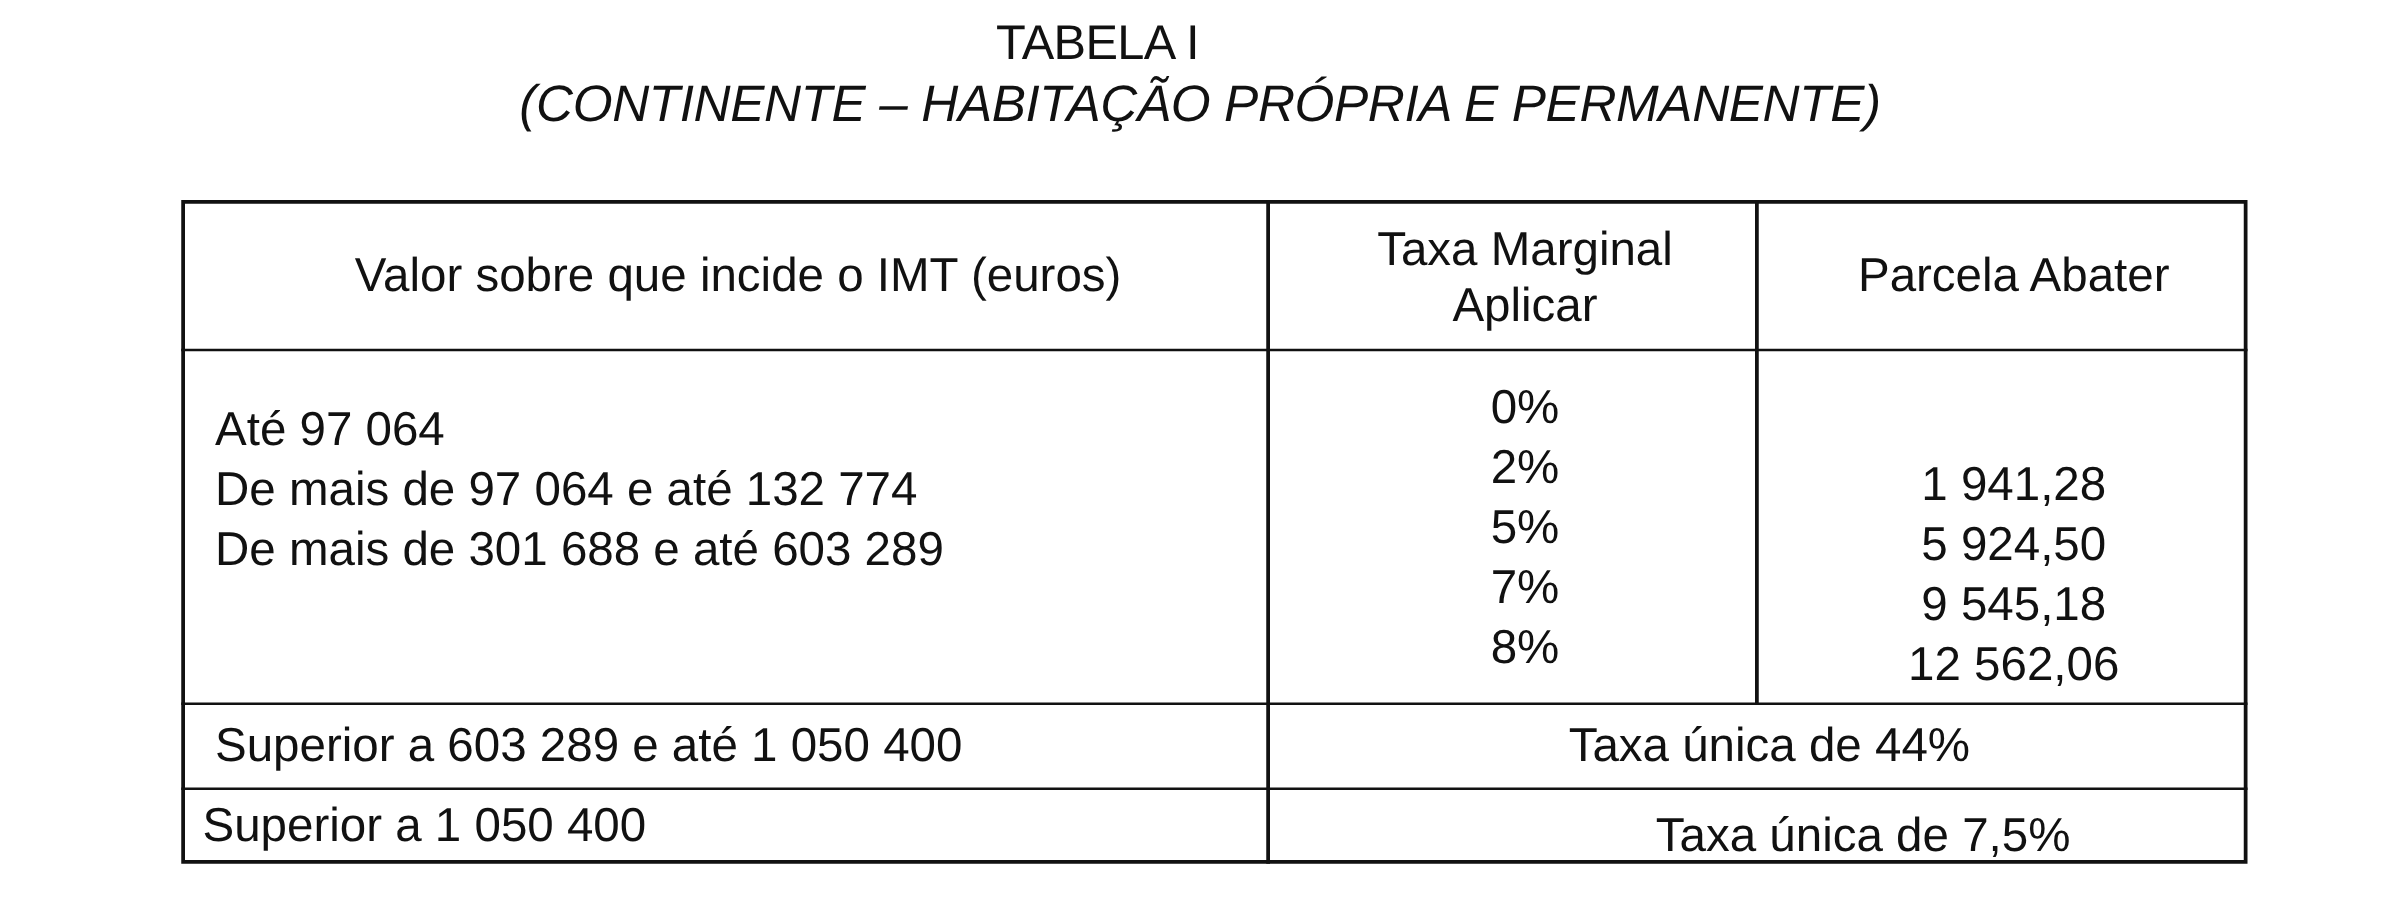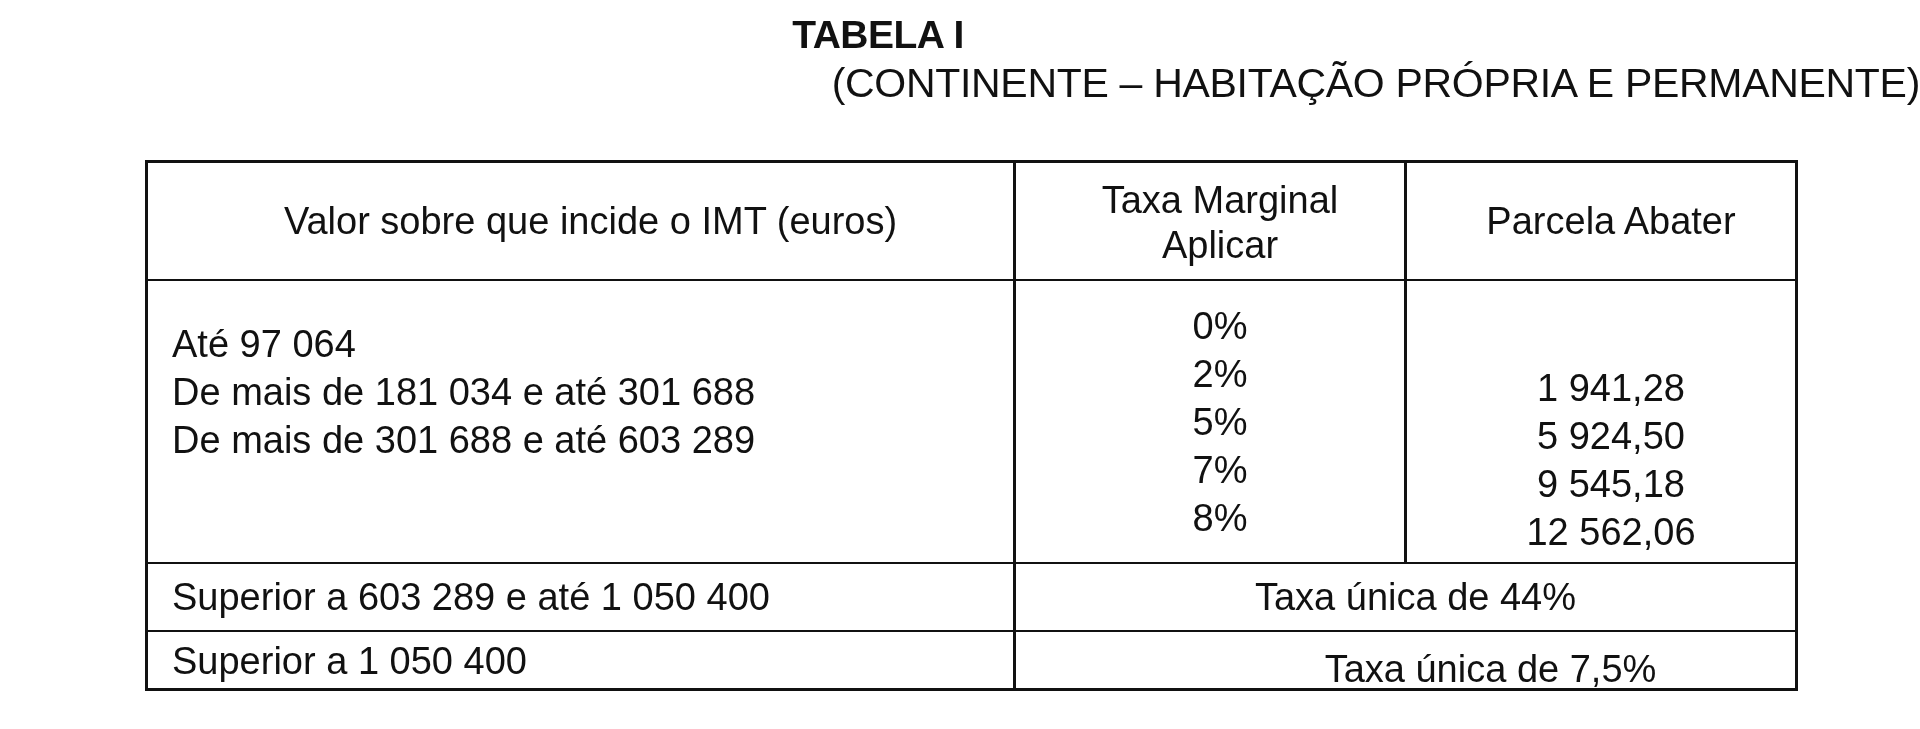--- a/index.html
+++ b/index.html
@@ -14,34 +14,35 @@
       overflow: hidden;
       font-family: "Liberation Sans", sans-serif;
       color: #111111;
     }
     .title {
       position: absolute;
       left: 0;
       width: 1756px;
       top: 12px;
       text-align: center;
-      font-weight: bold;
+      font-weight: normal;
       font-size: 39px;
       line-height: 46px;
       letter-spacing: -0.5px;
     }
     .subtitle {
       position: absolute;
       left: 0;
       width: 1920px;
       top: 59px;
-      text-align: right;
+      text-align: center;
       font-size: 41px;
       line-height: 48px;
       letter-spacing: -0.3px;
+      font-style: italic;
     }
     .tbl {
       position: absolute;
       left: 145px;
       top: 160px;
       width: 1653px;
       height: 531px;
       border: 3px solid #111111;
       box-sizing: border-box;
     }
@@ -81,21 +82,21 @@
 
 <div class="cell-text center" style="left:148px; width:865px; top:198px; line-height:46px;">Valor sobre que incide o IMT (euros)</div>
 <div class="cell-text center" style="left:1016px; width:388px; top:178px; line-height:45px;">
   <div>Taxa Marginal</div>
   <div>Aplicar</div>
 </div>
 <div class="cell-text center" style="left:1407px; width:388px; top:198px; line-height:46px;">Parcela Abater</div>
 
 <div class="cell-text body-lines" style="left:162px; top:302px;margin-top:18px;">
   <div>Até 97 064</div>
-  <div>De mais de 181 034 e até 301 688</div>
+  <div>De mais de 97 064 e até 132 774</div>
   <div>De mais de 301 688 e até 603 289</div>
 </div>
 
 <div class="cell-text body-lines center" style="left:1016px; width:388px; top:302px;">
   <div>0%</div>
   <div>2%</div>
   <div>5%</div>
   <div>7%</div>
   <div>8%</div>
 </div>
@@ -104,14 +105,14 @@
   <div></div>
   <div>1 941,28</div>
   <div>5 924,50</div>
   <div>9 545,18</div>
   <div>12 562,06</div>
 </div>
 
 <div class="cell-text" style="left:162px; top:570px; line-height:54px;">Superior a 603 289 e até 1 050 400</div>
 <div class="cell-text center" style="left:1016px; width:779px; top:570px; line-height:54px;">Taxa única de 44%</div>
 
-<div class="cell-text" style="left:162px; top:634px; line-height:54px;">Superior a 1 050 400</div>
+<div class="cell-text" style="left:152px; top:634px; line-height:54px;">Superior a 1 050 400</div>
 <div class="cell-text center" style="left:1016px; width:929px; top:642px; line-height:54px;">Taxa única de 7,5%</div>
 
 </body></html>

